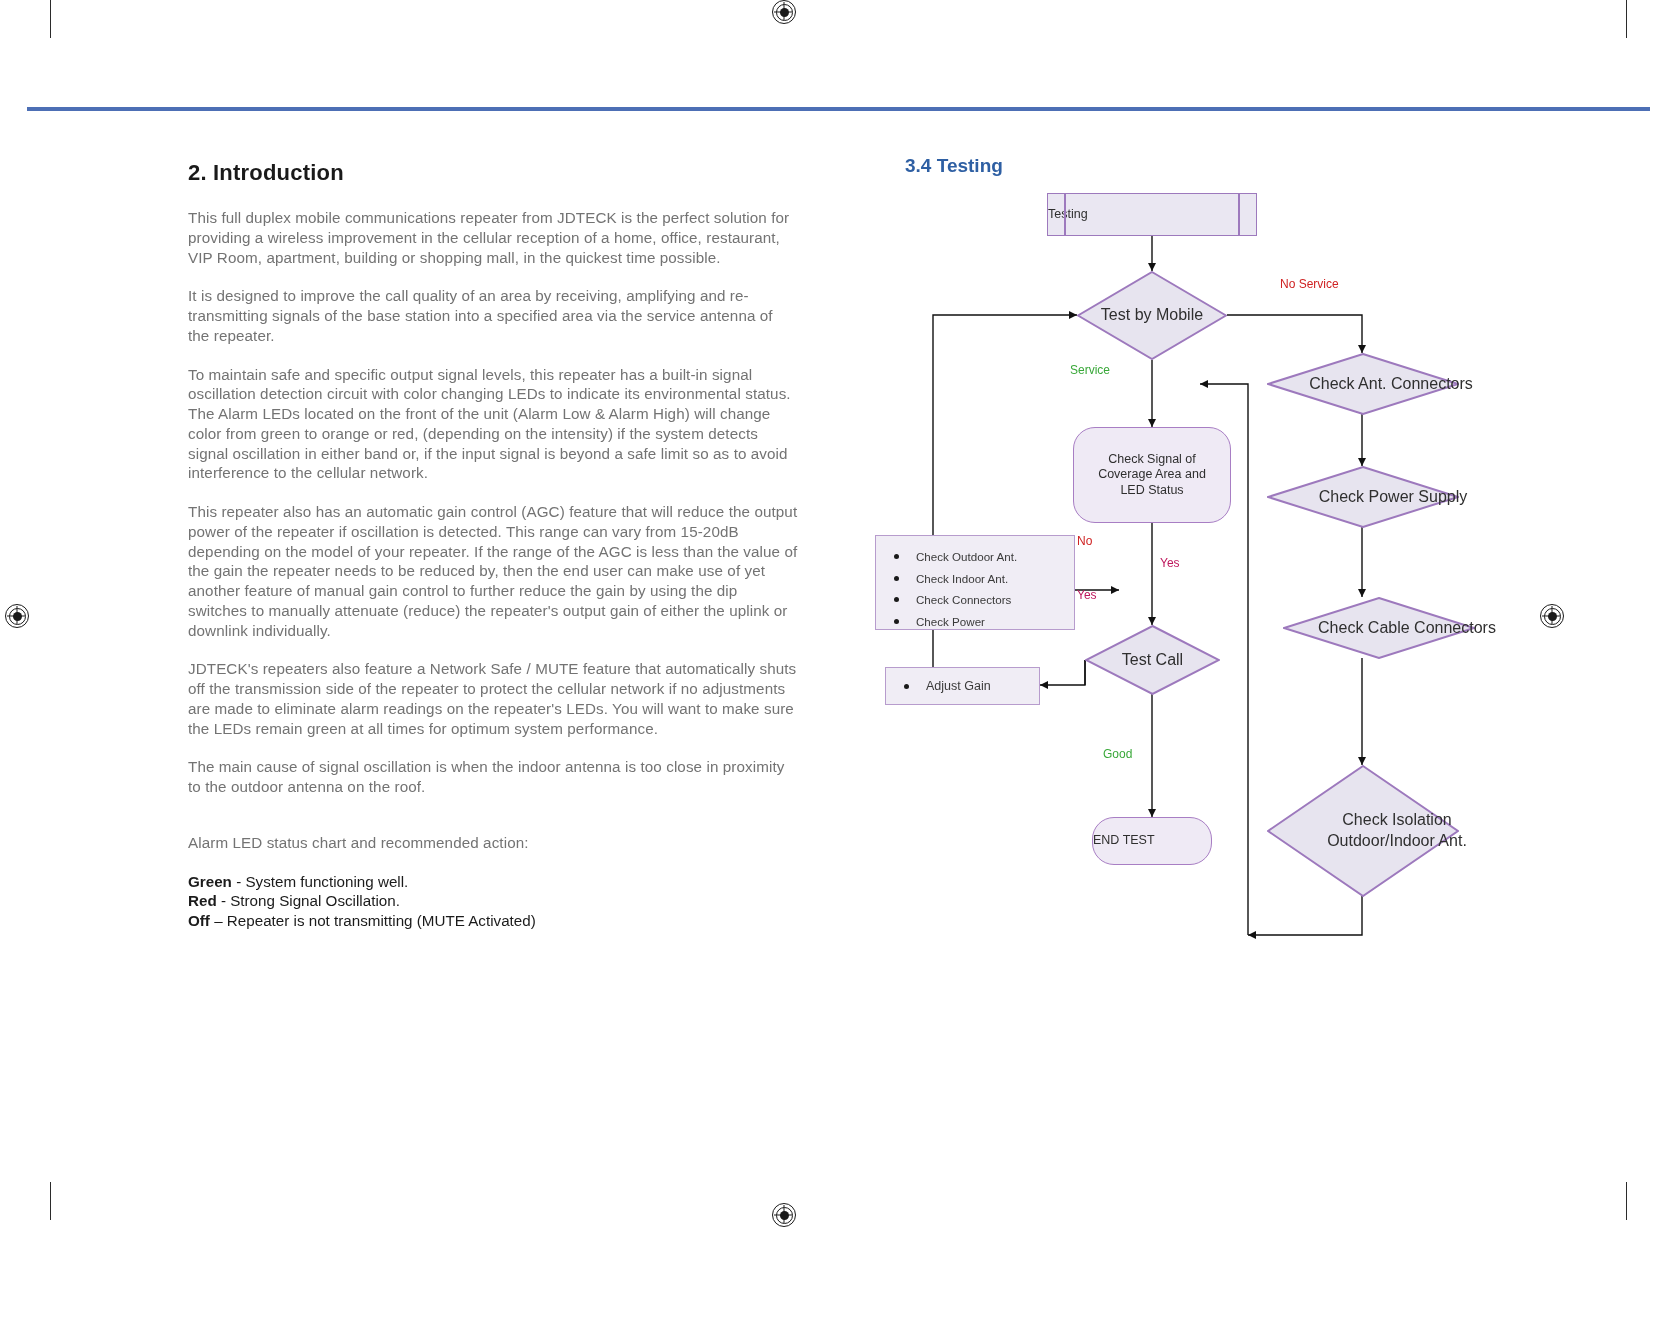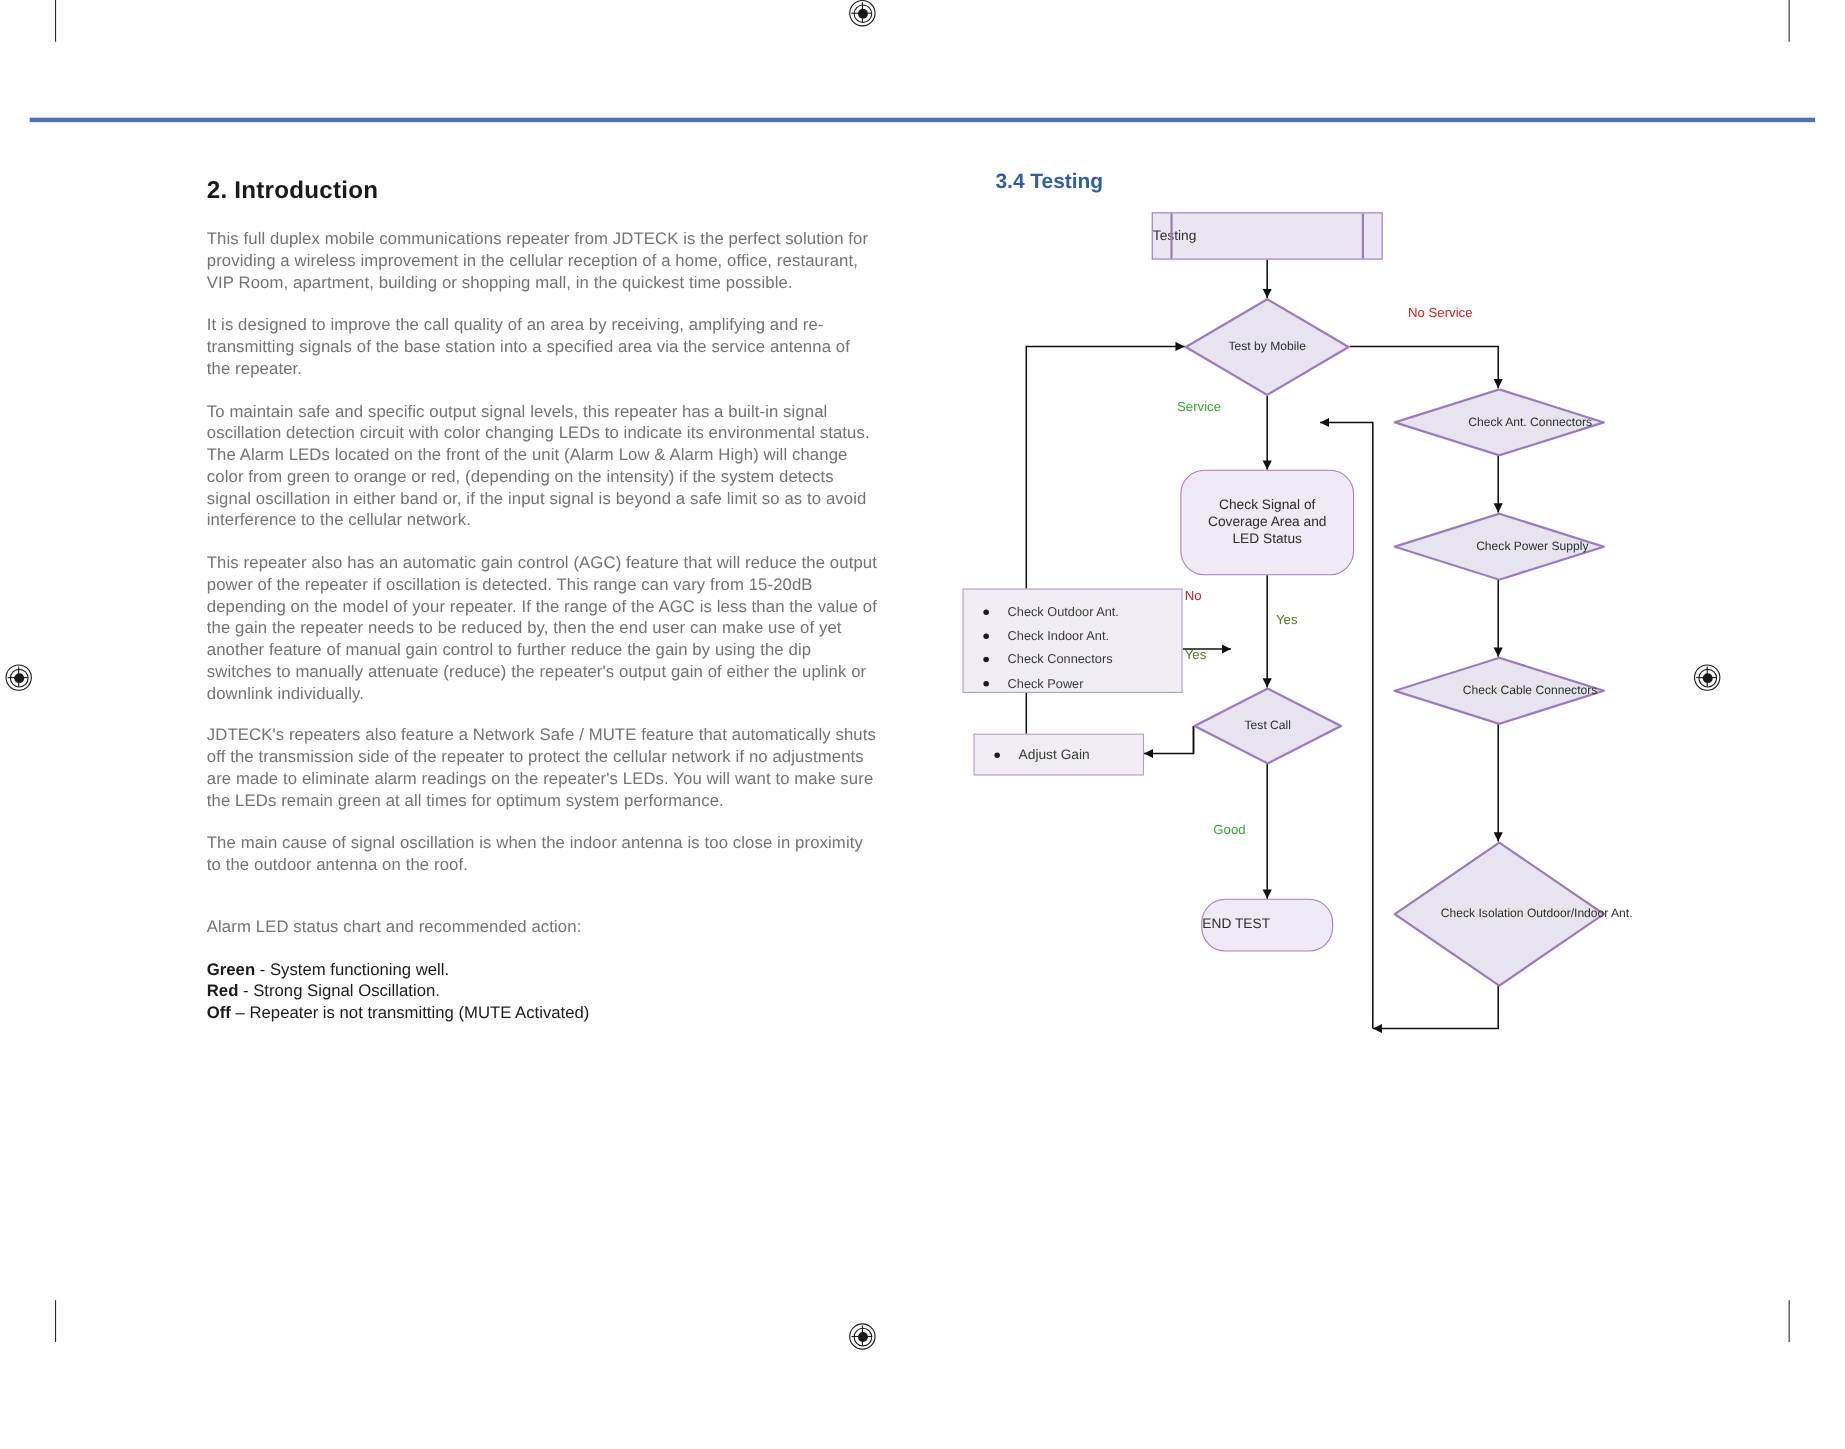--- a/index.html
+++ b/index.html
@@ -171,21 +171,21 @@
     width: 100%; height: 100%;
   }
   .diamond-wrap .dtext {
     position: absolute;
     left: 0; top: 0;
     width: 100%; height: 100%;
     display: flex;
     align-items: center;
     justify-content: center;
     text-align: center;
-    font-size: 11px;
+    font-size: 16px;
     line-height: 1.3;
     color: #2f2f2f;
   }
 
   
   .note {
     position: absolute;
     box-sizing: border-box;
     background: #f0edf5;
     border: 1.4px solid #b79ccd;
@@ -216,21 +216,21 @@
   }
   .note.single li { padding-top: 3px; padding-bottom: 3px; font-size: 12.5px; }
 
   .edge-label {
     position: absolute;
     font-size: 12px;
     white-space: nowrap;
   }
   .lbl-red { color: #cf2222; }
   .lbl-green { color: #39a839; }
-  .lbl-blue { color: #4d7c0f; }
+  .lbl-blue { color: #be185d; }
 </style>
 </head>
 <body>
 
 <div class="page">
 
   <div class="crop-v" style="left:50px; top:0; height:38px;"></div>
   <div class="crop-v" style="left:1626px; top:0; height:38px;"></div>
   <div class="crop-v" style="left:50px; top:1182px; height:38px;"></div>
   <div class="crop-v" style="left:1626px; top:1182px; height:38px;"></div>
@@ -354,21 +354,21 @@
         <div class="dtext" style="padding:0 28px;">Check Ant. Connectors</div>
       </div>
 
       <div class="diamond-wrap" style="left:362px; top:311px; width:192px; height:62px;">
         <svg class="dshape" viewBox="0 0 192 62" preserveAspectRatio="none">
           <polygon points="96,1 191,31 96,61 1,31" fill="#e7e4ef" stroke="#9d79bd" stroke-width="2"></polygon>
         </svg>
         <div class="dtext" style="padding:0 30px;">Check Power Supply</div>
       </div>
 
-      <div class="diamond-wrap" style="left:362px; top:442px; width:192px; height:62px;text-decoration:underline;">
+      <div class="diamond-wrap" style="left:378px; top:442px; width:192px; height:62px;text-decoration:underline;">
         <svg class="dshape" viewBox="0 0 192 62" preserveAspectRatio="none">
           <polygon points="96,1 191,31 96,61 1,31" fill="#e7e4ef" stroke="#9d79bd" stroke-width="2"></polygon>
         </svg>
         <div class="dtext" style="padding:0 28px;">Check Cable Connectors</div>
       </div>
 
       <div class="diamond-wrap" style="left:362px; top:610px; width:192px; height:132px;">
         <svg class="dshape" viewBox="0 0 192 132" preserveAspectRatio="none">
           <polygon points="96,1 191,66 96,131 1,66" fill="#e7e4ef" stroke="#9d79bd" stroke-width="2"></polygon>
         </svg>

